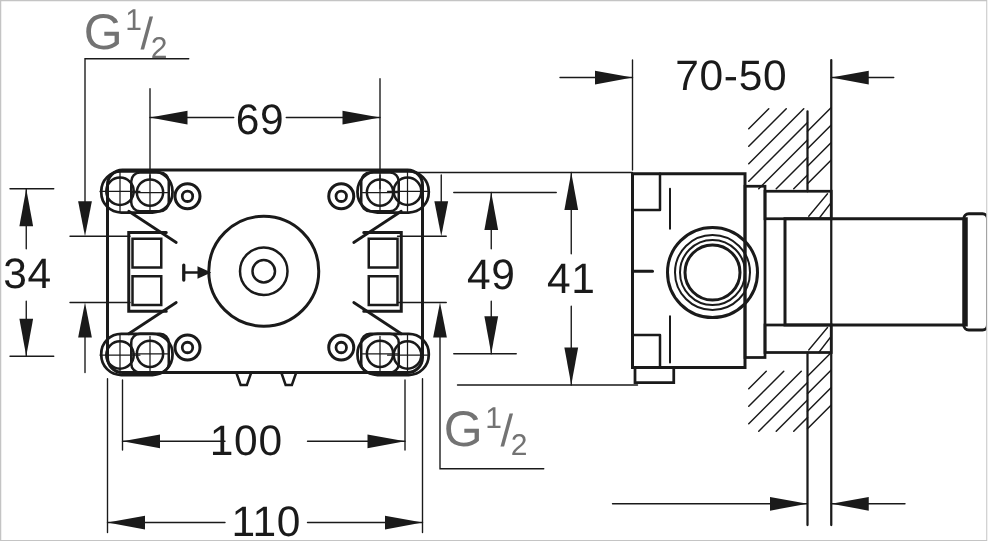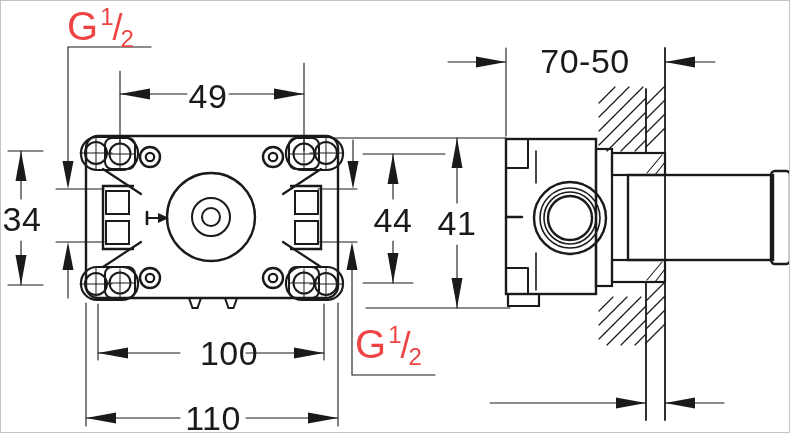--- a/index.html
+++ b/index.html
@@ -21,21 +21,21 @@
     letter-spacing:0.5px;
     white-space:nowrap;
     line-height:1;
     color:#1a1a1a;
   }
   .gl{
     position:absolute;
     font-size:40px;
     line-height:1;
     white-space:nowrap;
-    color:#ef4444;
+    color:#737373;
   }
   .gl sup{font-size:24px;vertical-align:15px;margin-left:2px;}
   .gl .slash{font-size:36px;margin-left:-1px;}
   .gl sub{font-size:24px;vertical-align:-7px;margin-left:-2px;}
 </style>
 </head>
 <body>
 
 <div id="stage">
 
@@ -260,21 +260,21 @@
   </svg>
 
   <div class="gl" style="left:66px;top:4px">
     <span>G</span><sup>1</sup><span class="slash">/</span><sub>2</sub>
   </div>
 
   <div class="gl" style="left:354px;top:322px">
     <span>G</span><sup>1</sup><span class="slash">/</span><sub>2</sub>
   </div>
 
-  <div class="dim" style="left:207px;top:95px">49</div>
+  <div class="dim" style="left:207px;top:95px">69</div>
   <div class="dim" style="left:21px;top:218px">34</div>
-  <div class="dim" style="left:392px;top:219px">44</div>
+  <div class="dim" style="left:392px;top:219px">49</div>
   <div class="dim" style="left:456px;top:222px">41</div>
-  <div class="dim" style="left:228px;top:352px">100</div>
+  <div class="dim" style="left:196px;top:352px">100</div>
   <div class="dim" style="left:212px;top:417px">110</div>
   <div class="dim" style="left:584px;top:60px">70-50</div>
 
 </div>
 
 </body></html>

